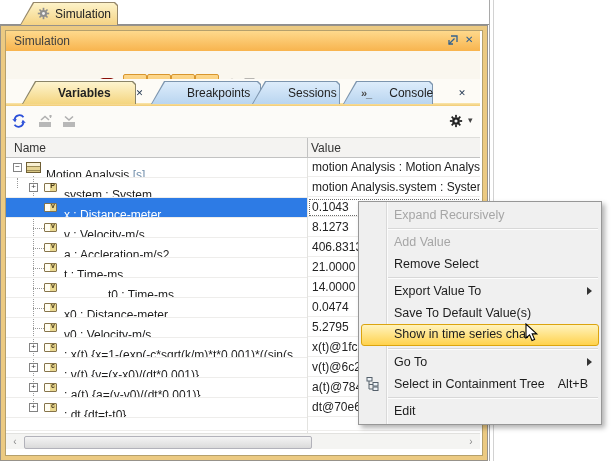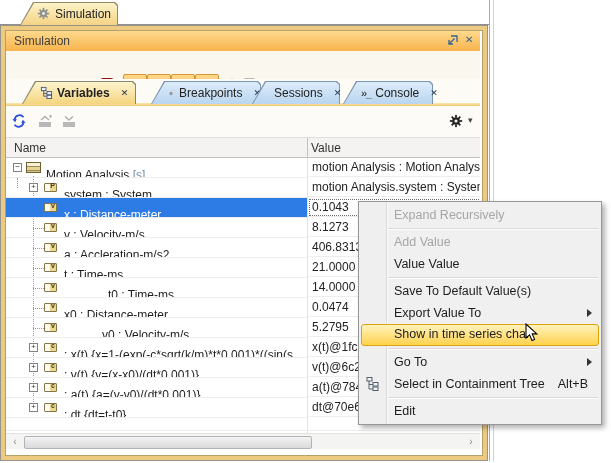--- a/index.html
+++ b/index.html
@@ -42,21 +42,21 @@
               border-top:5px solid transparent;border-bottom:5px solid transparent;}
 
   
   .vtabs{left:0;top:48px;width:474px;height:27px;background:#fdfbf6;}
   .underline{position:absolute;left:0;top:72px;width:474px;height:3px;background:linear-gradient(#f9e6ad,#f2cb74);}
   .vtab{position:absolute;top:50px;height:23px;}
   .vtab .tabshape.border{background:#7d95ae;}
   .vtab .tabshape.fill{left:1px;top:1px;right:1px;bottom:0;background:linear-gradient(#ddecfb,#b9d5f0);}
   .vtab.active .tabshape.border{background:#8a8468;}
   .vtab.active .tabshape.fill{background:linear-gradient(#fdf4cf,#f4d57f);}
-  .vtab .tab-content{padding-left:18px;gap:4px;}
+  .vtab .tab-content{padding-left:18px;gap:18px;}
   .vtab.active .tab-label{font-weight:bold;}
   .tab-x{font-size:9px;font-weight:bold;color:#1f3550;margin-left:7px;}
 
   
   .ttbar{left:0;top:75px;width:474px;height:31px;background:#fcfbf8;}
 
   
   .chead{left:0;top:106px;width:474px;height:21px;background:#f4f3f1;border-top:1px solid #dededb;border-bottom:1px solid #c2c2c2;box-sizing:border-box;}
   .chead .c1{position:absolute;left:8px;top:3px;color:#333;}
   .chead .c2{position:absolute;left:305px;top:3px;color:#333;}
@@ -403,21 +403,21 @@
               <span class="row-label" style="left: 58px;">x0 : Distance-meter</span>
             </div>
             <div class="valuecell">0.0474</div>
           </div>
           <div class="row" style="top: 160px;">
             <div class="namecell">
               <span class="hstub" style="left: 27px; top: 10px; width: 11px;"></span>
               <span class="prop-ico" style="left: 38px;">
                 <span class="glyph">v</span>
               </span>
-              <span class="row-label" style="left: 58px; margin-left: 38px;">v0 : Velocity-m/s</span>
+              <span class="row-label" style="left: 58px;">v0 : Velocity-m/s</span>
             </div>
             <div class="valuecell">5.2795</div>
           </div>
           <div class="row" style="top: 180px;">
             <div class="namecell">
               <span class="expander" style="left: 23px;">+</span>
               <span class="prop-ico" style="left: 38px;">
                 <span class="glyph">c</span>
               </span>
               <span class="row-label" style="left: 58px;">: x(t) {x=1-(exp(-c*sqrt(k/m)*t*0.001)*((sin(s…</span>
@@ -464,24 +464,24 @@
 
     </div>
   </div>
 
   <div class="abs menu">
     <div class="menu-gutter"></div>
     <div class="menu-items" style="position:relative">
         <div class="mi disabled"><span>Expand Recursively</span></div>
         <div class="msep"></div>
         <div class="mi disabled"><span>Add Value</span></div>
-        <div class="mi"><span>Value Value</span></div>
+        <div class="mi"><span>Remove Select</span></div>
         <div class="msep"></div>
+        <div class="mi"><span>Export Value To</span><span class="sub"></span></div>
         <div class="mi"><span>Save To Default Value(s)</span></div>
-        <div class="mi"><span>Export Value To</span><span class="sub"></span></div>
         <div class="mi hl"><span>Show in time series chart</span></div>
         <div class="msep"></div>
         <div class="mi"><span>Go To</span><span class="sub"></span></div>
         <div class="mi"><svg width="13" height="14" class="gicon">
             <use href="#contico"></use>
           </svg><span>Select in Containment Tree</span><span class="shortcut">Alt+B</span></div>
         <div class="msep"></div>
         <div class="mi"><span>Edit</span></div>
       </div>
   </div>

